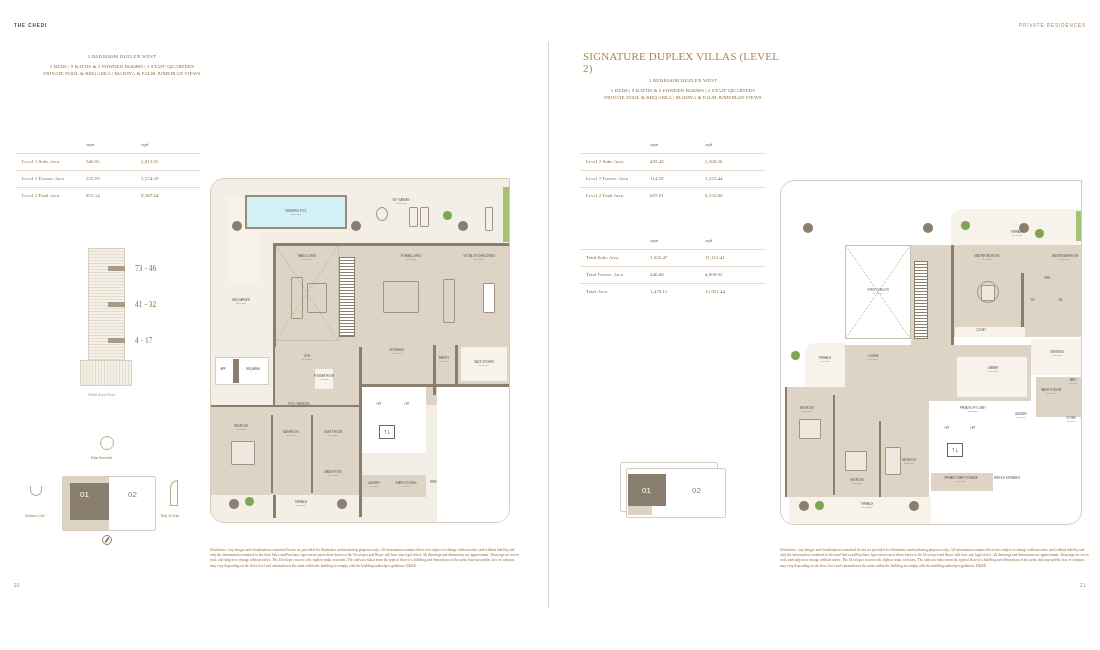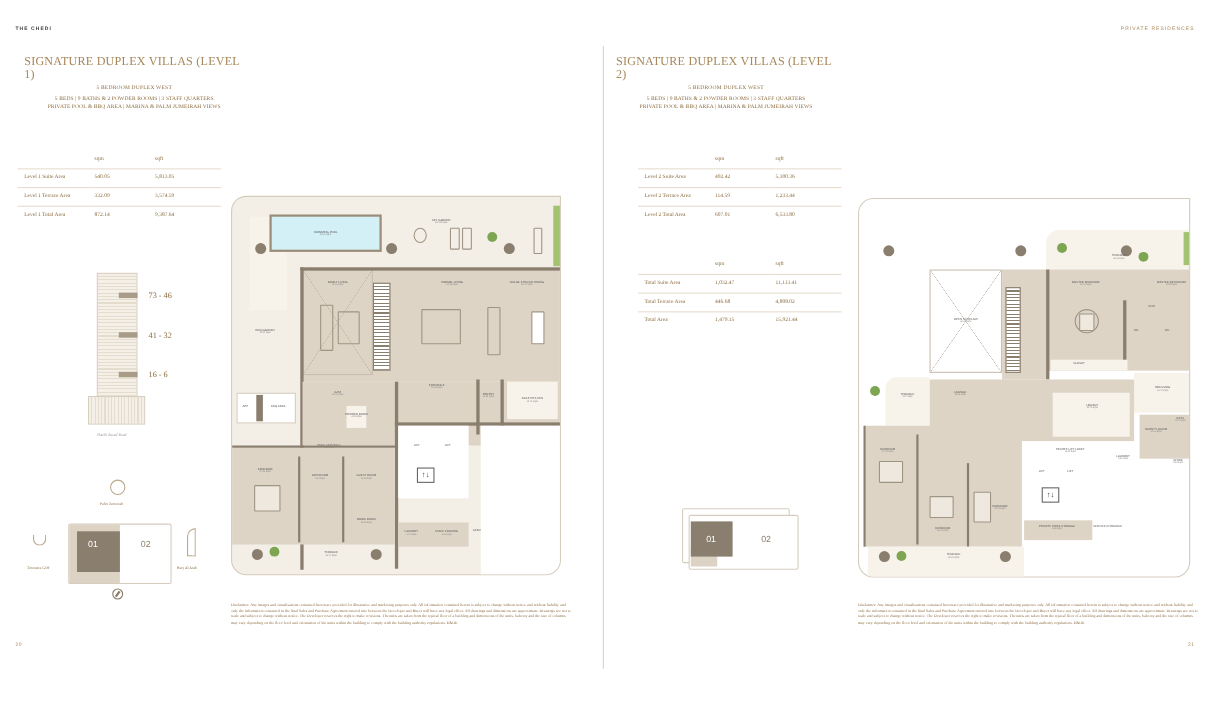--- a/index.html
+++ b/index.html
@@ -70,21 +70,20 @@
 <body>
 
 <div class="spread">
 
   <div class="brand brand-left">THE CHEDI</div>
   <div class="brand brand-right">PRIVATE RESIDENCES</div>
   <div class="gutter"></div>
 
   <div>
     <div class="title-block" style="left:22px;">
-      <div class="title">SIGNATURE DUPLEX VILLAS (LEVEL 1)</div>
       <div class="subtitle">5 BEDROOM DUPLEX WEST</div>
       <div class="specs">
         <div>5 BEDS  |  9 BATHS &amp; 2 POWDER ROOMS  |  3 STAFF QUARTERS</div>
         <div>PRIVATE POOL &amp; BBQ AREA  |  MARINA &amp; PALM JUMEIRAH VIEWS</div>
       </div>
     </div>
 
     <table class="area" style="left:16px; top:136px;">
       <tbody>
           <tr class="hdr">
@@ -112,21 +111,21 @@
 
     <div class="tower">
       <div class="tower-body"></div>
       <div class="tower-base"></div>
       <div class="tower-hl" style="top:18px;"></div>
       <div class="tower-hl" style="top:54px;"></div>
       <div class="tower-hl" style="top:90px;"></div>
     </div>
     <div class="floor-label" style="left:135px; top:264px;">73 - 46</div>
     <div class="floor-label" style="left:135px; top:300px;">41 - 32</div>
-    <div class="floor-label" style="left:135px; top:336px;">16 - 6</div>
+    <div class="floor-label" style="left:135px; top:336px;">4 - 17</div>
     <div class="road-label">Sheikh Zayed Road</div>
 
     <div class="keyplan" style="left:20px; top:436px; width:180px; height:110px;">
       <div class="landmark" style="left:80px; top:0; width:14px; height:14px; border-radius:50%;"></div>
       <div class="kp-label" style="left:71px; top:20px;">Palm Jumeirah</div>
       <div class="landmark" style="left:10px; top:50px; width:12px; height:10px; border-radius:0 0 6px 6px; border-top:none;"></div>
       <div class="kp-label" style="left:5px; top:78px;">Emirates Golf</div>
       <div class="landmark" style="left:150px; top:44px; width:8px; height:26px; border-radius:8px 0 0 0;"></div>
       <div class="kp-label" style="left:141px; top:78px;">Burj Al Arab</div>
 
@@ -214,21 +213,21 @@
       <div class="col" style="left:126px; top:320px;"></div>
       <div class="tree" style="left:34px; top:318px;"></div>
       <div class="rlabel" style="left:90px; top:322px;"><span>TERRACE</span><small>68.71 SQM</small></div>
     </div>
 
     <div class="disclaimer" style="left:210px; top:548px; width:310px;">Disclaimer: Any images and visualisations contained herein are provided for illustrative and marketing purposes only. All information contained herein is subject to change without notice and without liability and only the information contained in the final Sales and Purchase Agreement entered into between the Developer and Buyer will have any legal effect. All drawings and dimensions are approximate. Drawings are not to scale and subject to change without notice. The Developer reserves the right to make revisions. The units are taken from the typical floor of a building and dimensions of the units, balcony and the size of columns may vary depending on the floor level and orientation of the units within the building to comply with the building authority regulations. E&amp;OE</div>
     <div class="pagenum" style="left:14px;">20</div>
   </div>
 
   <div>
-    <div class="title-block" style="left:560px;">
+    <div class="title-block" style="left:583px;">
       <div class="title">SIGNATURE DUPLEX VILLAS (LEVEL 2)</div>
       <div class="subtitle">5 BEDROOM DUPLEX WEST</div>
       <div class="specs">
         <div>5 BEDS  |  9 BATHS &amp; 2 POWDER ROOMS  |  3 STAFF QUARTERS</div>
         <div>PRIVATE POOL &amp; BBQ AREA  |  MARINA &amp; PALM JUMEIRAH VIEWS</div>
       </div>
     </div>
 
     <table class="area" style="left:580px; top:136px;">
       <tbody>

